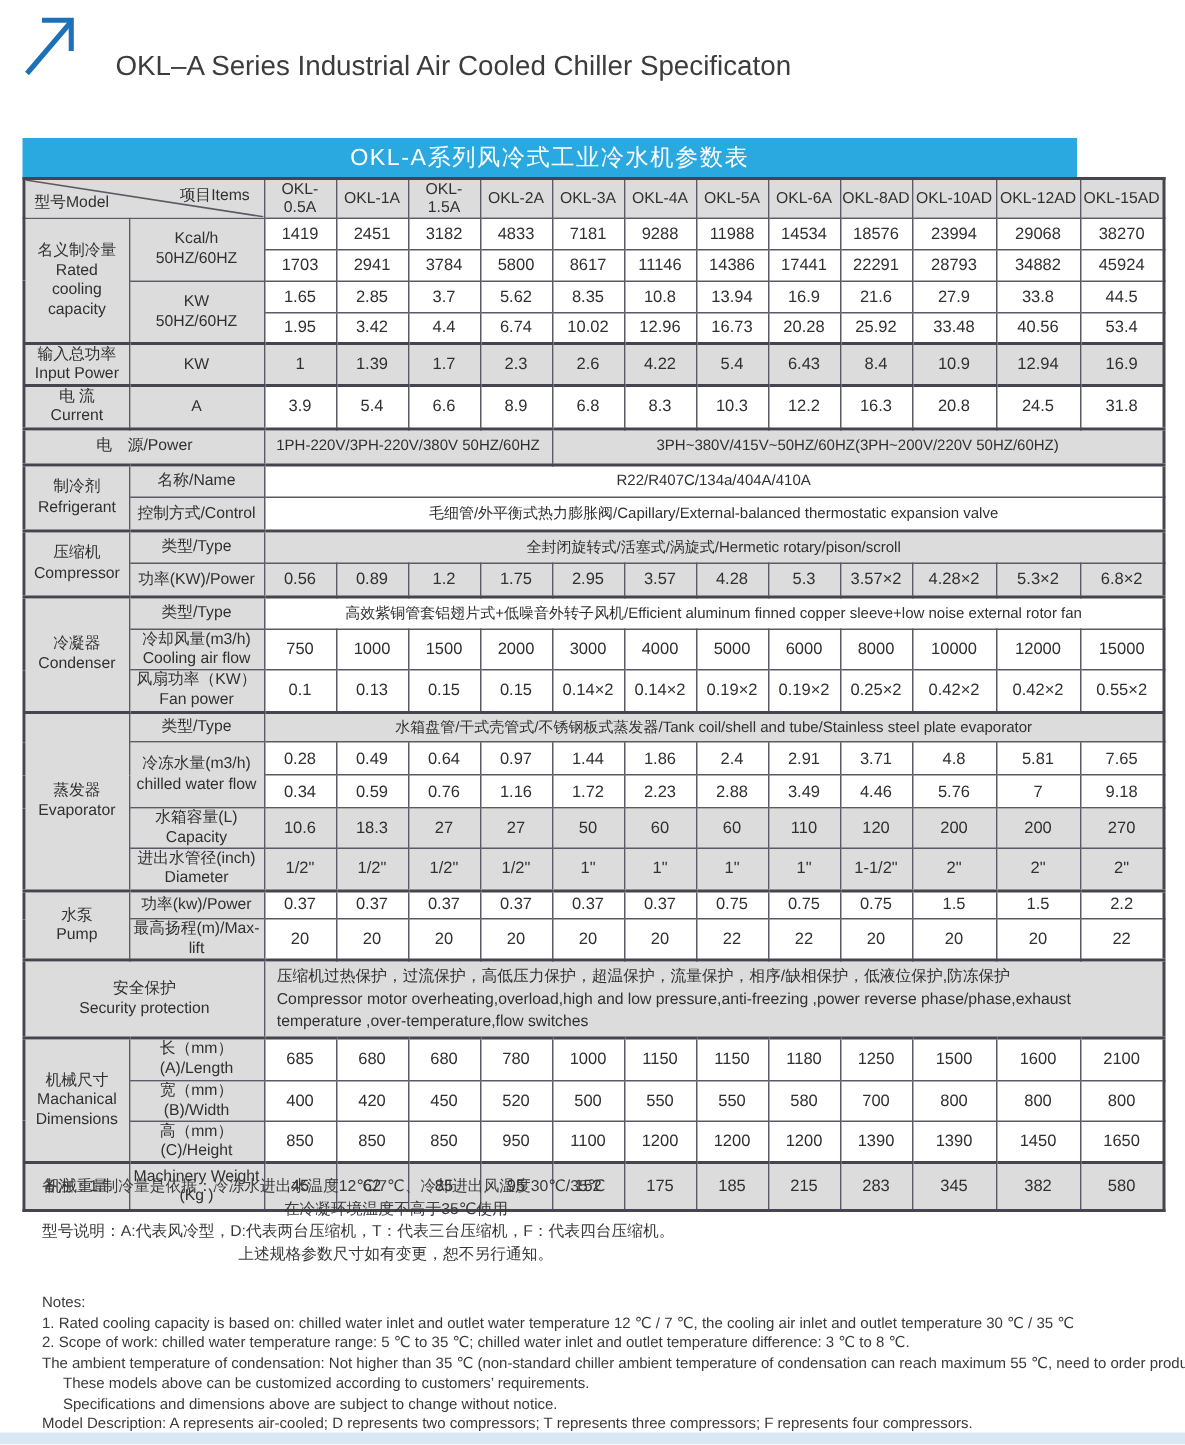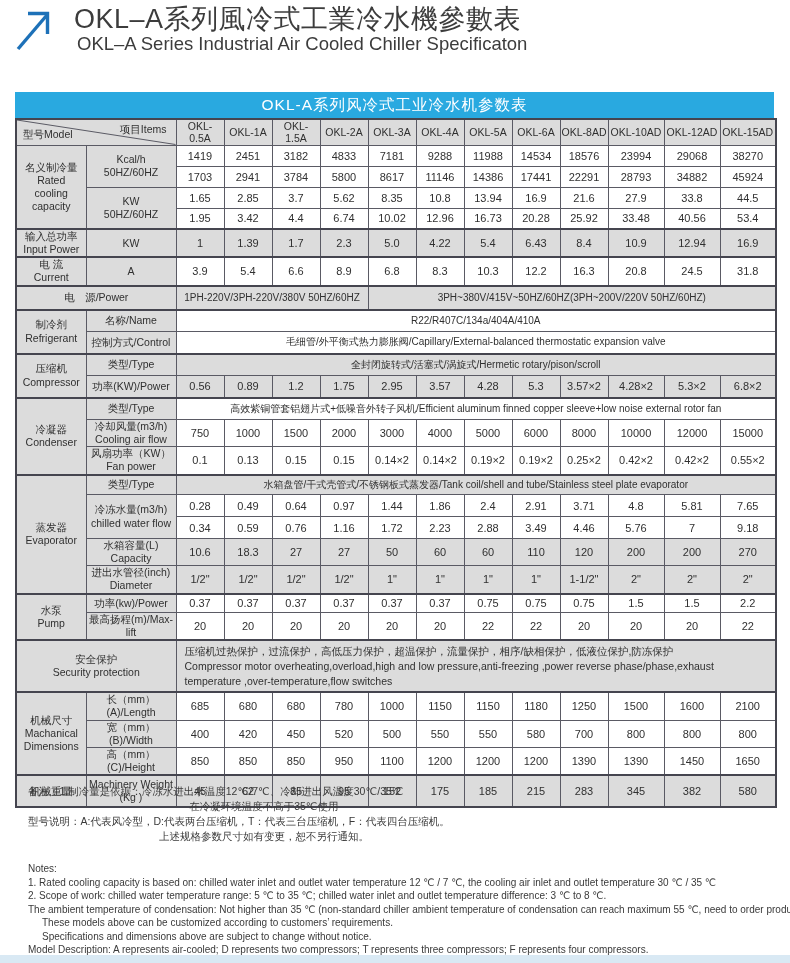--- a/index.html
+++ b/index.html
@@ -5,21 +5,21 @@
   html,body{margin:0;padding:0;}
   body{width:790px;height:963px;background:#ffffff;font-family:"Liberation Sans","DejaVu Sans",sans-serif;color:#333;position:relative;overflow:hidden;}
   .page{position:absolute;inset:0;}
 
   
   .logo{position:absolute;left:14px;top:6px;width:40px;height:46px;}
   .title-zh{position:absolute;left:74px;top:1px;font-size:27px;color:#3c3c3c;letter-spacing:0.5px;white-space:nowrap;}
   .title-en{position:absolute;left:77px;top:33px;font-size:18.5px;color:#3c3c3c;white-space:nowrap;}
 
   
-  .banner{position:absolute;left:15px;top:92px;width:759px;height:26px;background:#29a9e0;color:#ffffff;
+  .banner{position:absolute;left:15px;top:92px;width:703px;height:26px;background:#29a9e0;color:#ffffff;
           display:flex;align-items:center;justify-content:center;font-size:15.5px;letter-spacing:1px;}
 
   
   .spec-table{position:absolute;left:15px;top:118px;width:760px;border-collapse:collapse;table-layout:fixed;
               border:2px solid #45454f;font-size:11px;color:#303030;}
   .spec-table td,.spec-table th{border:1px solid #5a5a64;text-align:center;vertical-align:middle;
               padding:0 1px;font-weight:normal;overflow:hidden;}
   .spec-table tr.g td{background:#dcdcdc;}
   .spec-table td.lab,.spec-table td.l2,.spec-table th{background:#dcdcdc;}
   .spec-table td.lab{font-size:10.5px;white-space:pre-line;line-height:1.25;}
@@ -47,21 +47,20 @@
 <body>
 
 <div class="page">
 
   <div class="logo">
     <svg width="40" height="46" viewBox="0 0 40 46">
       <path d="M4 43 L33 9" stroke="#1d71b8" stroke-width="3.4" fill="none"></path>
       <path d="M14 7.5 L33.5 7.5 L33.5 28" stroke="#1d71b8" stroke-width="3.4" fill="none"></path>
     </svg>
   </div>
-  <div class="title-zh">OKL–A系列風冷式工業冷水機參數表</div>
   <div class="title-en">OKL–A Series Industrial Air Cooled Chiller Specificaton</div>
 
   <div class="banner">OKL-A系列风冷式工业冷水机参数表</div>
 
   <table class="spec-table">
     <colgroup>
       <col style="width:70px">
         <col style="width:90px">
       <col style="width:48px">
         <col style="width:48px">
@@ -165,21 +164,21 @@
           <td>53.4</td>
         </tr>
         <tr class="sec g" style="height: 24px;">
           <td class="lab">输入总功率
 Input Power</td>
           <td class="l2">KW</td>
           <td>1</td>
           <td>1.39</td>
           <td>1.7</td>
           <td>2.3</td>
-          <td>5.0</td>
+          <td>2.6</td>
           <td>4.22</td>
           <td>5.4</td>
           <td>6.43</td>
           <td>8.4</td>
           <td>10.9</td>
           <td>12.94</td>
           <td>16.9</td>
         </tr>
         <tr class="sec" style="height: 24px; margin-top: 47px;">
           <td class="lab">电 流

